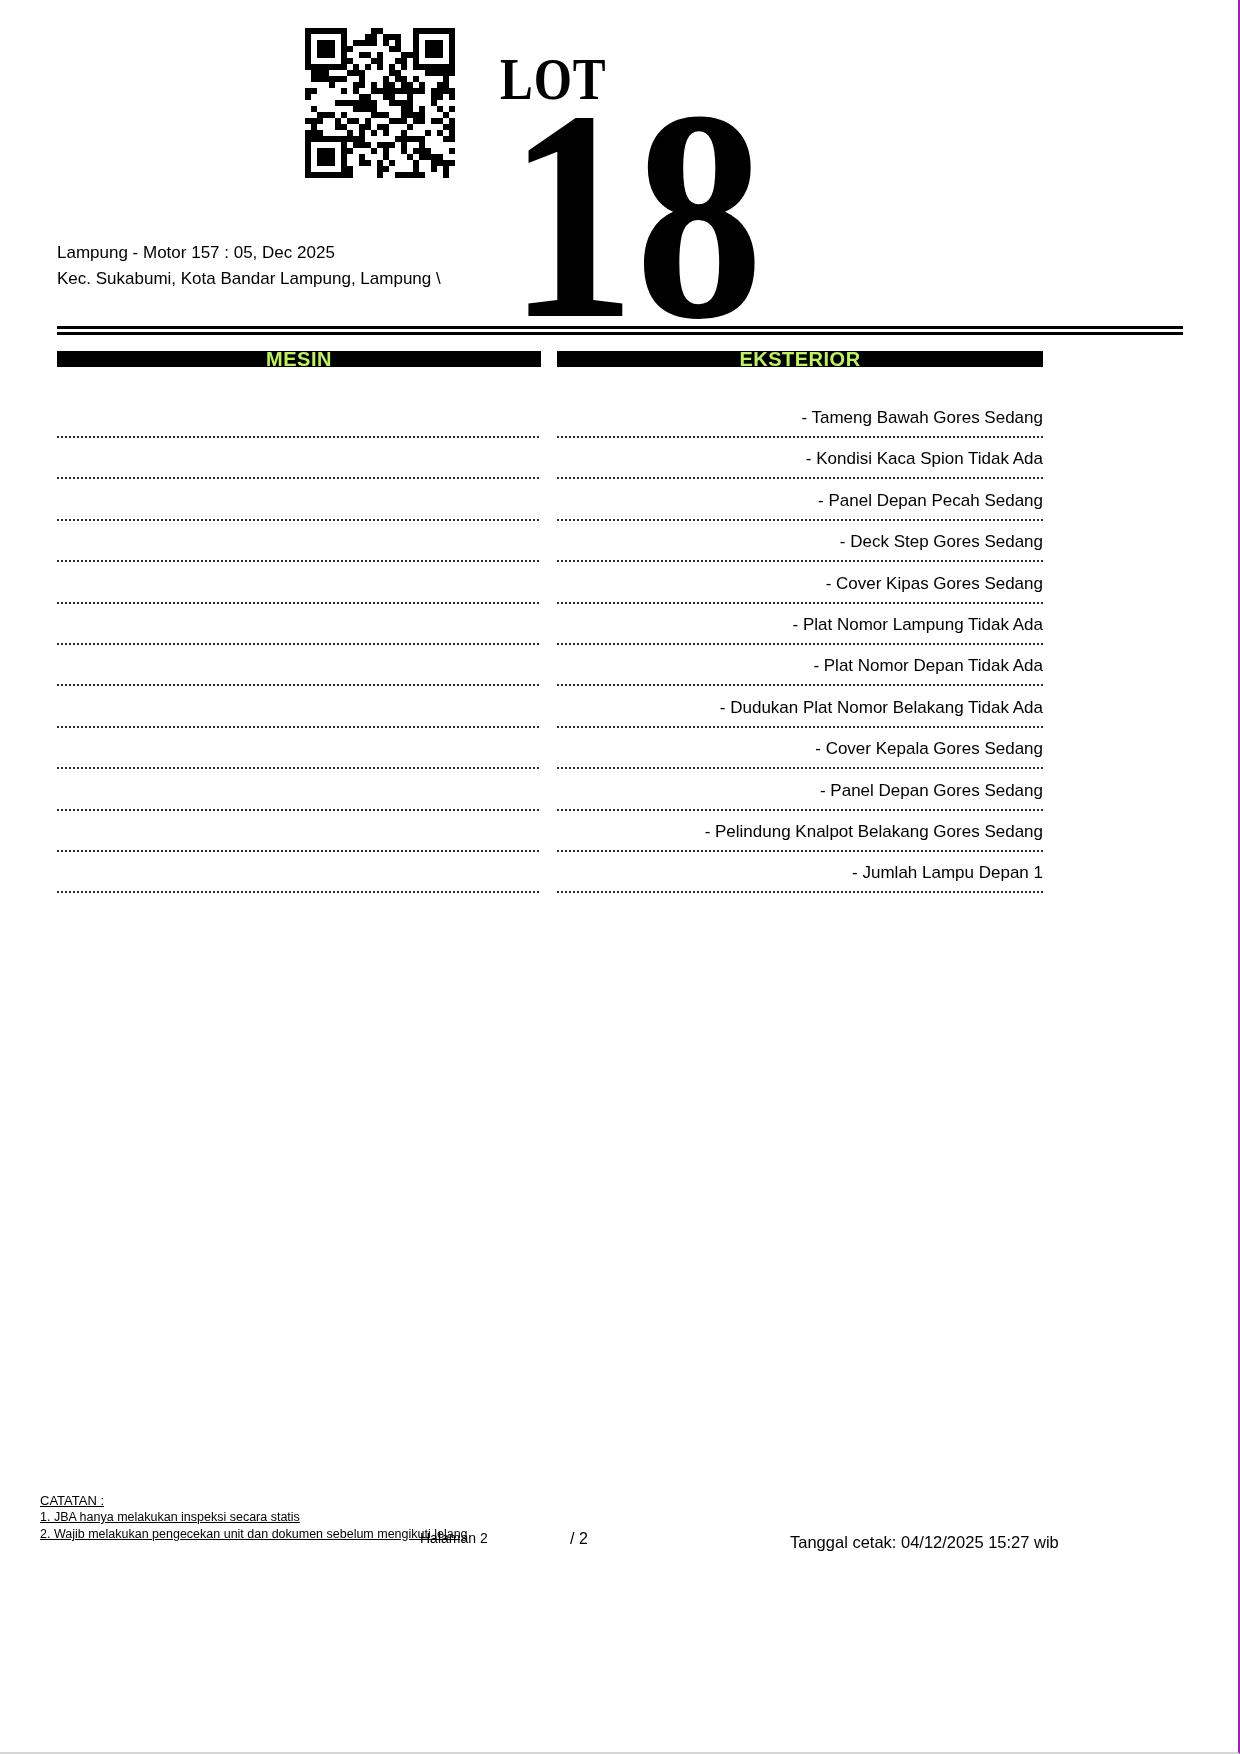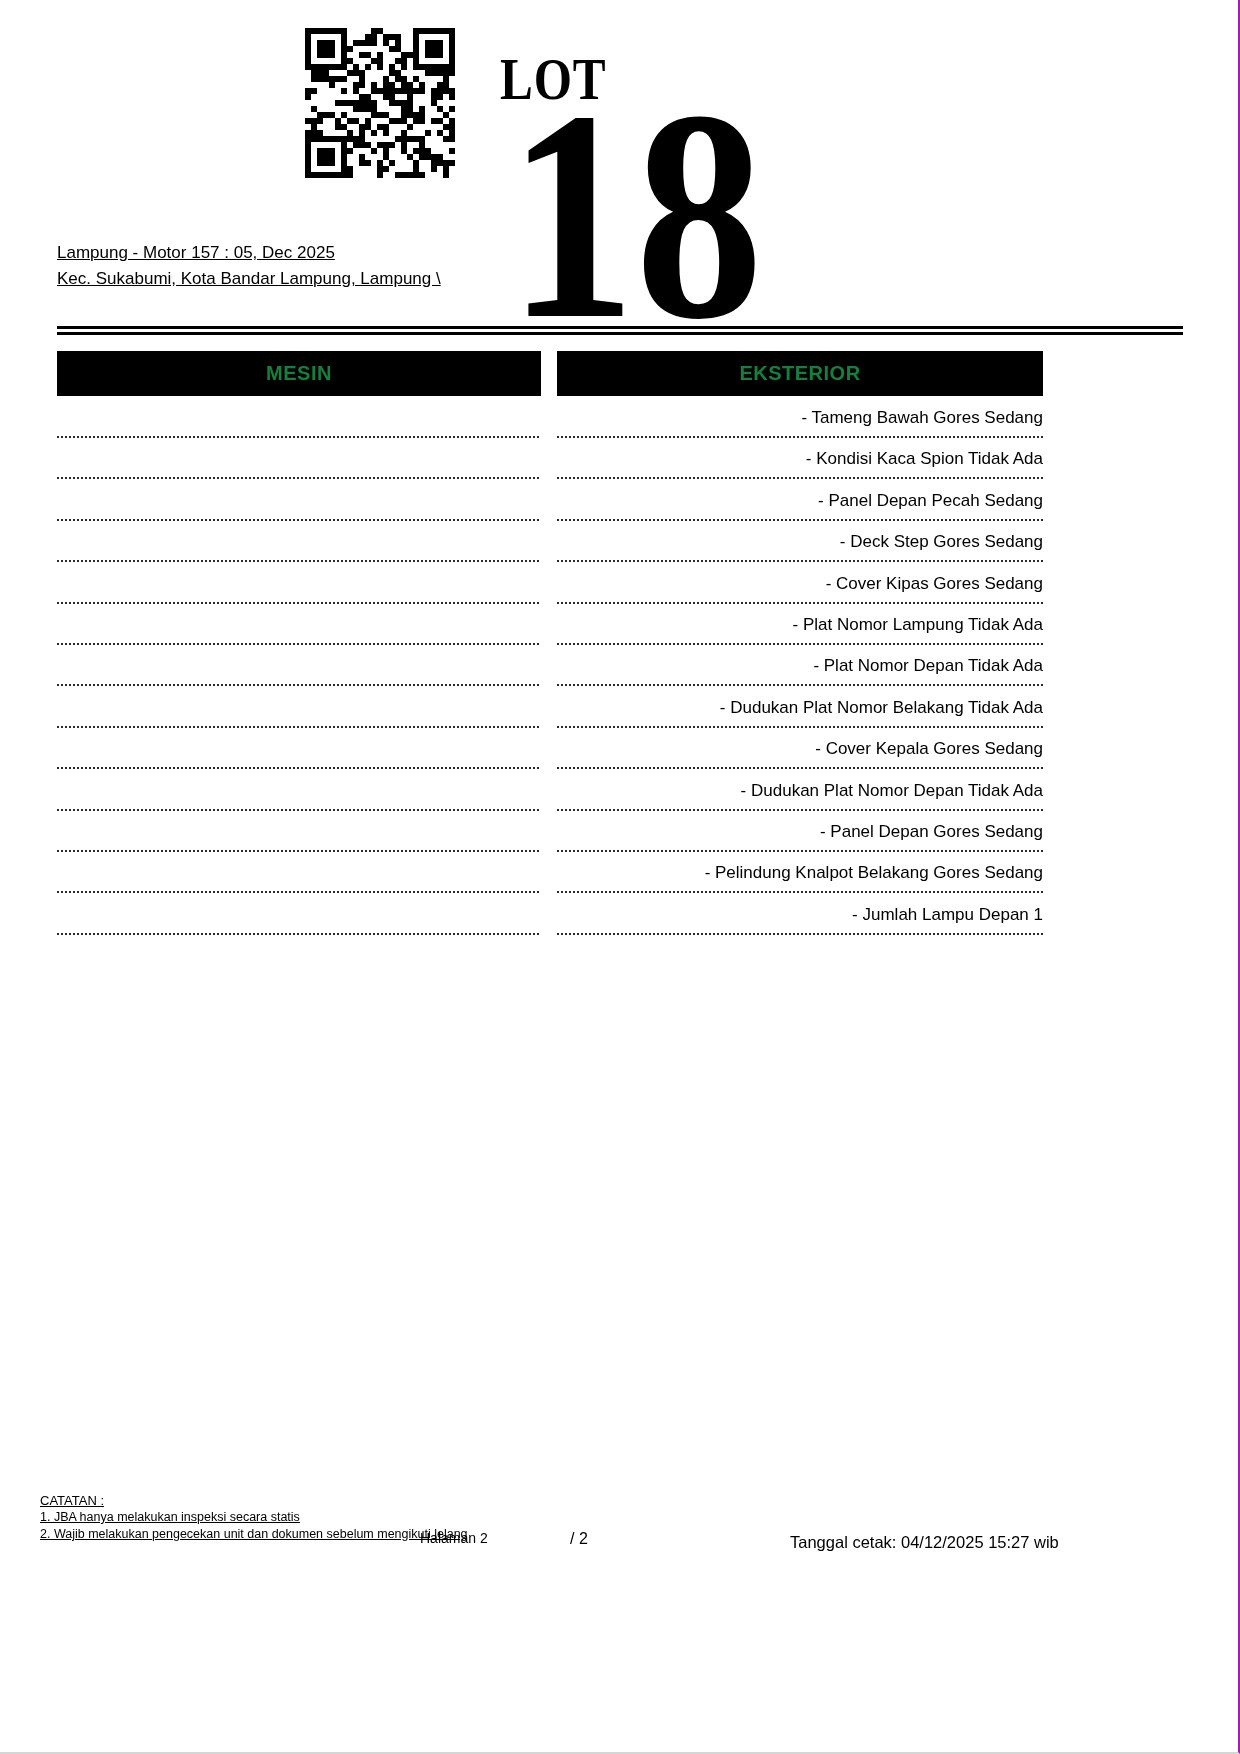--- a/index.html
+++ b/index.html
@@ -24,29 +24,29 @@
     transform:scaleX(0.82); transform-origin:left top;
   }
   .lot-number {
     position:absolute; left:508px; top:65px;
     font-family:"Liberation Serif", serif; font-weight:bold;
     font-size:300px; line-height:1;
     transform:scaleX(0.85); transform-origin:left top;
   }
   .info {
     position:absolute; left:57px; top:240px;
-    font-size:17px; line-height:26px;text-decoration:underline;
+    font-size:17px; line-height:26px;
   }
   .divider {
     position:absolute; left:57px; top:326px; width:1126px;
     height:3px; border-top:3px solid #000; border-bottom:3px solid #000;
   }
   .col-head {
-    position:absolute; top:351px; height:45px;
-    background:#000; color:#15803d; font-weight:bold; font-size:20px;
+    position:absolute; top:351px; height:16px;
+    background:#000; color:#bef264; font-weight:bold; font-size:20px;
     display:flex; align-items:center; justify-content:center;
     letter-spacing:0.5px;
   }
   .col-head.left  { left:57px;  width:484px; }
   .col-head.right { left:557px; width:486px; }
   .rows { position:absolute; left:57px; top:406px; width:986px;text-align:right; }
   .row { position:relative; height:41.4px; }
   .cell { position:absolute; top:0; height:100%; }
   .cell.left  { left:0;     width:484px; }
   .cell.right { left:500px; width:486px; }
@@ -480,29 +480,20 @@
         <div class="cell right">
           <div class="item-text">- Cover Kepala Gores Sedang</div>
           <div class="sep"></div>
         </div>
       </div>
       <div class="row">
         <div class="cell left">
           <div class="sep"></div>
         </div>
         <div class="cell right">
-          <div class="item-text">- Dudukan Plat Nomor Depan Tidak Ada</div>
-          <div class="sep"></div>
-        </div>
-      </div>
-      <div class="row">
-        <div class="cell left">
-          <div class="sep"></div>
-        </div>
-        <div class="cell right">
           <div class="item-text">- Panel Depan Gores Sedang</div>
           <div class="sep"></div>
         </div>
       </div>
       <div class="row">
         <div class="cell left">
           <div class="sep"></div>
         </div>
         <div class="cell right">
           <div class="item-text">- Pelindung Knalpot Belakang Gores Sedang</div>

